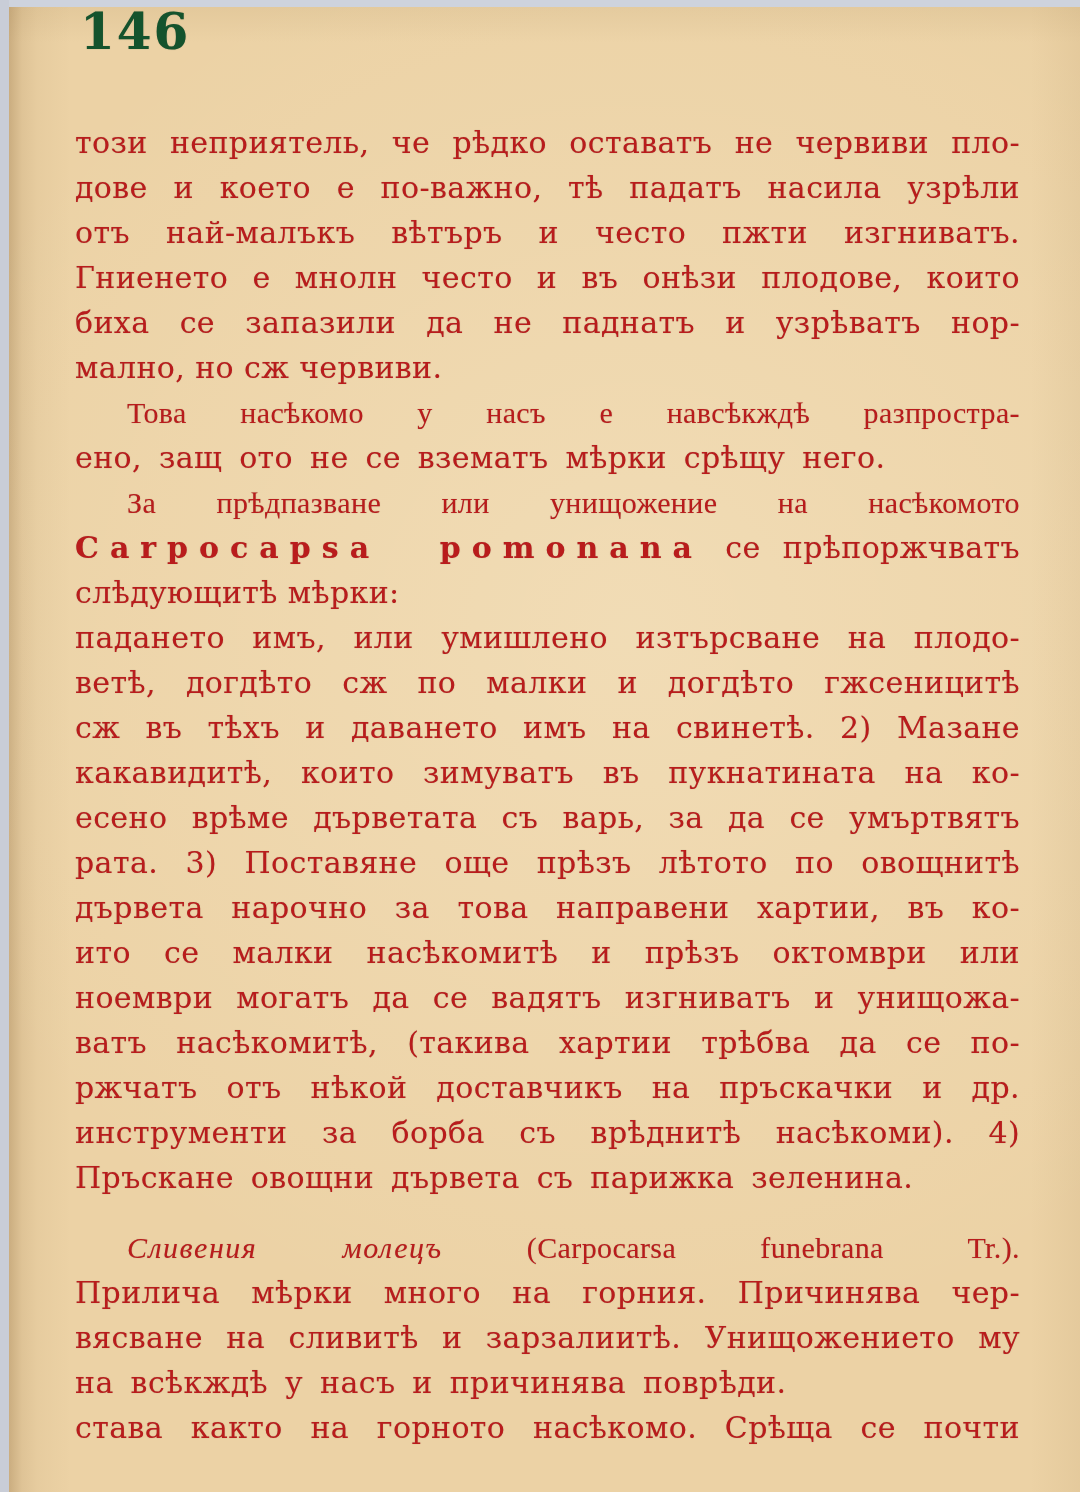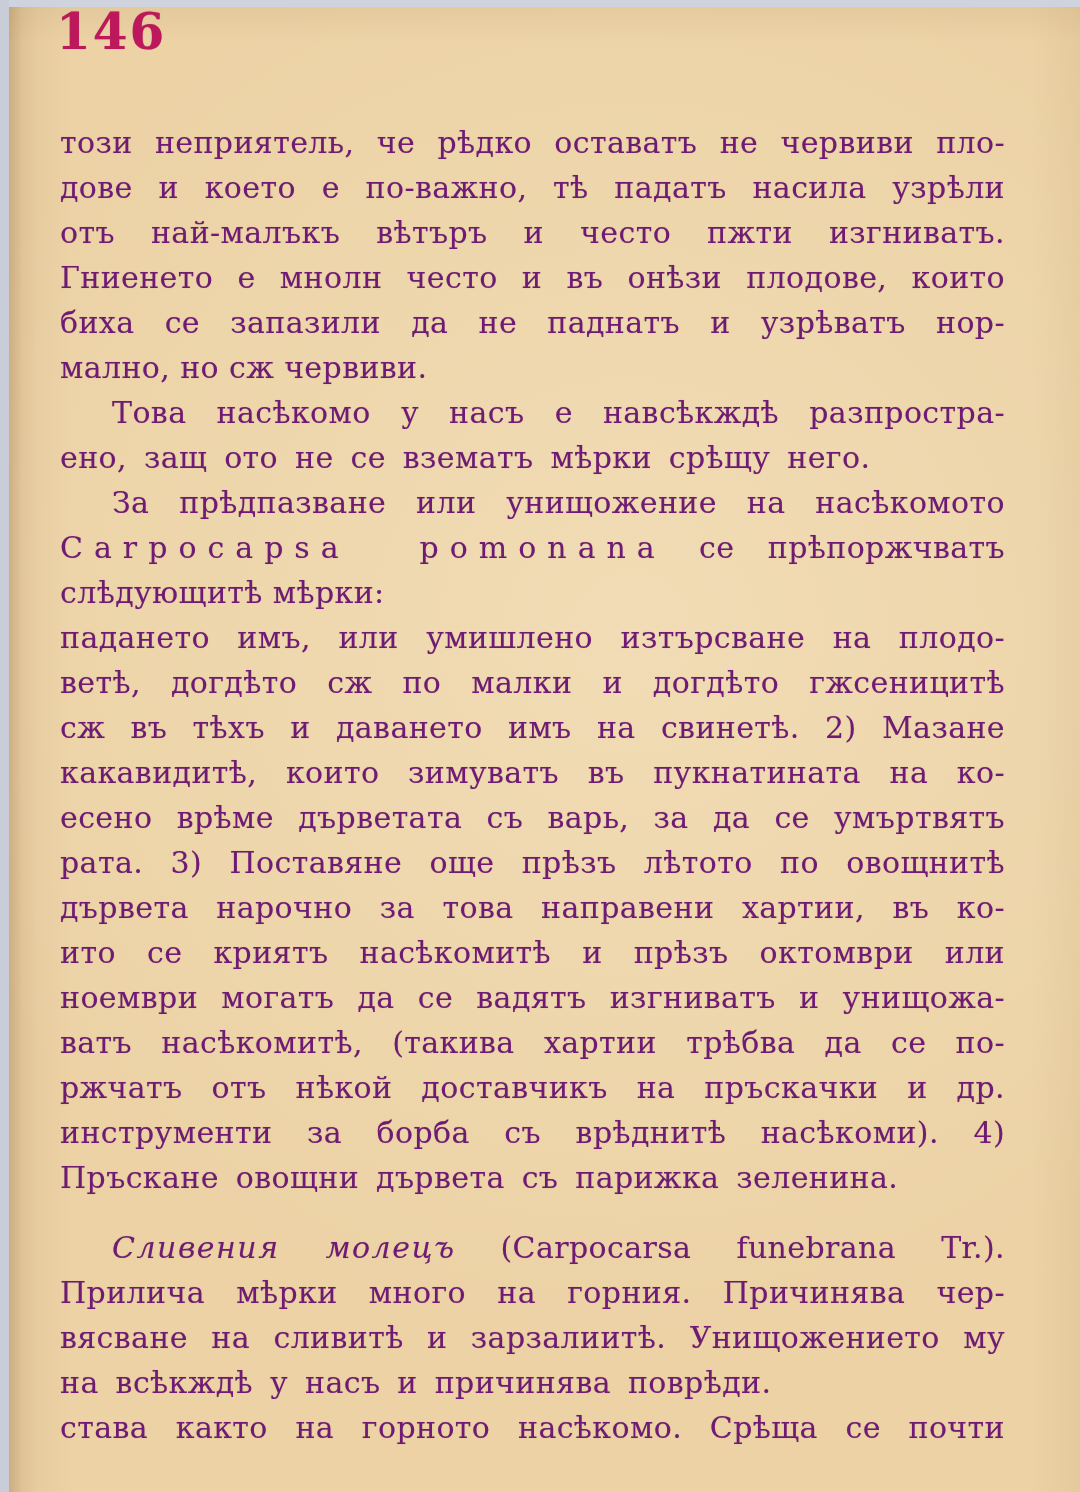--- a/index.html
+++ b/index.html
@@ -27,49 +27,49 @@
   .edge-top {
     position: absolute; left: 0; top: 0; width: 1080px; height: 7px;
     background: #ced3dd;
   }
   .edge-left {
     position: absolute; left: 0; top: 0; width: 9px; height: 1492px;
     background: #c9cdd7;
   }
   .page-number {
     position: absolute;
-    left: 56px; top: 2px;
+    left: 80px; top: 2px;
     font-size: 50px;
     font-weight: 600;
     letter-spacing: 2px;
-    color: #be185d;
+    color: #14532d;
     text-shadow: 0 0 1px rgba(87,76,61,0.4);
   }
   .text-block {
     position: absolute;
-    left: 60px; top: 120px;
+    left: 75px; top: 120px;
     width: 945px;
-    color: #701a75;
+    color: #b91c1c;
     font-size: 30px;
     letter-spacing: 0.4px;
     text-shadow: 0 0 1px rgba(78,68,56,0.35);
   }
   .para { margin: 0; }
   .para.gap { margin-top: 25px; }
   .line {
     height: 45px;
     line-height: 45px;
     text-align: justify;
     text-align-last: justify;
     white-space: nowrap;
   }
   .line.last { text-align-last: left; }
-  .line.ind  { text-indent: 52px; }
+  .line.ind  { text-indent: 52px; font-family: Liberation Serif, serif; }
   .line.sp   { word-spacing: 7px; }
-  .latin-spaced { letter-spacing: 11px; word-spacing: 26px; }
+  .latin-spaced { letter-spacing: 11px; word-spacing: 26px; font-weight: bold; }
   .lead-italic { font-style: italic; letter-spacing: 1.5px; font-weight: 500; }
 </style>
 </head>
 <body>
 
 <div class="scan">
   <div class="paper"></div>
   <div class="edge-top"></div>
   <div class="edge-left"></div>
 
@@ -98,21 +98,21 @@
     </div>
 
     <div class="para">
       <div class="line">падането имъ, или умишлено изтърсване на плодо-</div>
       <div class="line">ветѣ, догдѣто сж по малки и догдѣто  гжсеницитѣ</div>
       <div class="line">сж въ тѣхъ и даването имъ на свинетѣ. 2) Мазане</div>
       <div class="line">какавидитѣ, които зимуватъ въ пукнатината на ко-</div>
       <div class="line">есено врѣме дърветата съ варь, за да се умъртвятъ</div>
       <div class="line">рата. 3) Поставяне още прѣзъ лѣтото по овощнитѣ</div>
       <div class="line">дървета нарочно за това направени хартии, въ ко-</div>
-      <div class="line">ито се криятъ насѣкомитѣ и прѣзъ октомври или</div>
+      <div class="line">ито се малки насѣкомитѣ и прѣзъ октомври или</div>
       <div class="line">ноември могатъ да се вадятъ изгниватъ и унищожа-</div>
       <div class="line">ватъ насѣкомитѣ, (такива хартии трѣбва да се по-</div>
       <div class="line">ржчатъ отъ нѣкой доставчикъ на пръскачки и др.</div>
       <div class="line">инструменти за борба съ врѣднитѣ насѣкоми). 4)</div>
       <div class="line last sp">Пръскане овощни дървета съ парижка зеленина.</div>
     </div>
 
     <div class="para gap">
       <div class="line ind"><span class="lead-italic">Сливения молецъ</span> <span>(Carpocarsa funebrana Tr.).</span></div>
       <div class="line">Прилича мѣрки много на горния. Причинява чер-</div>

